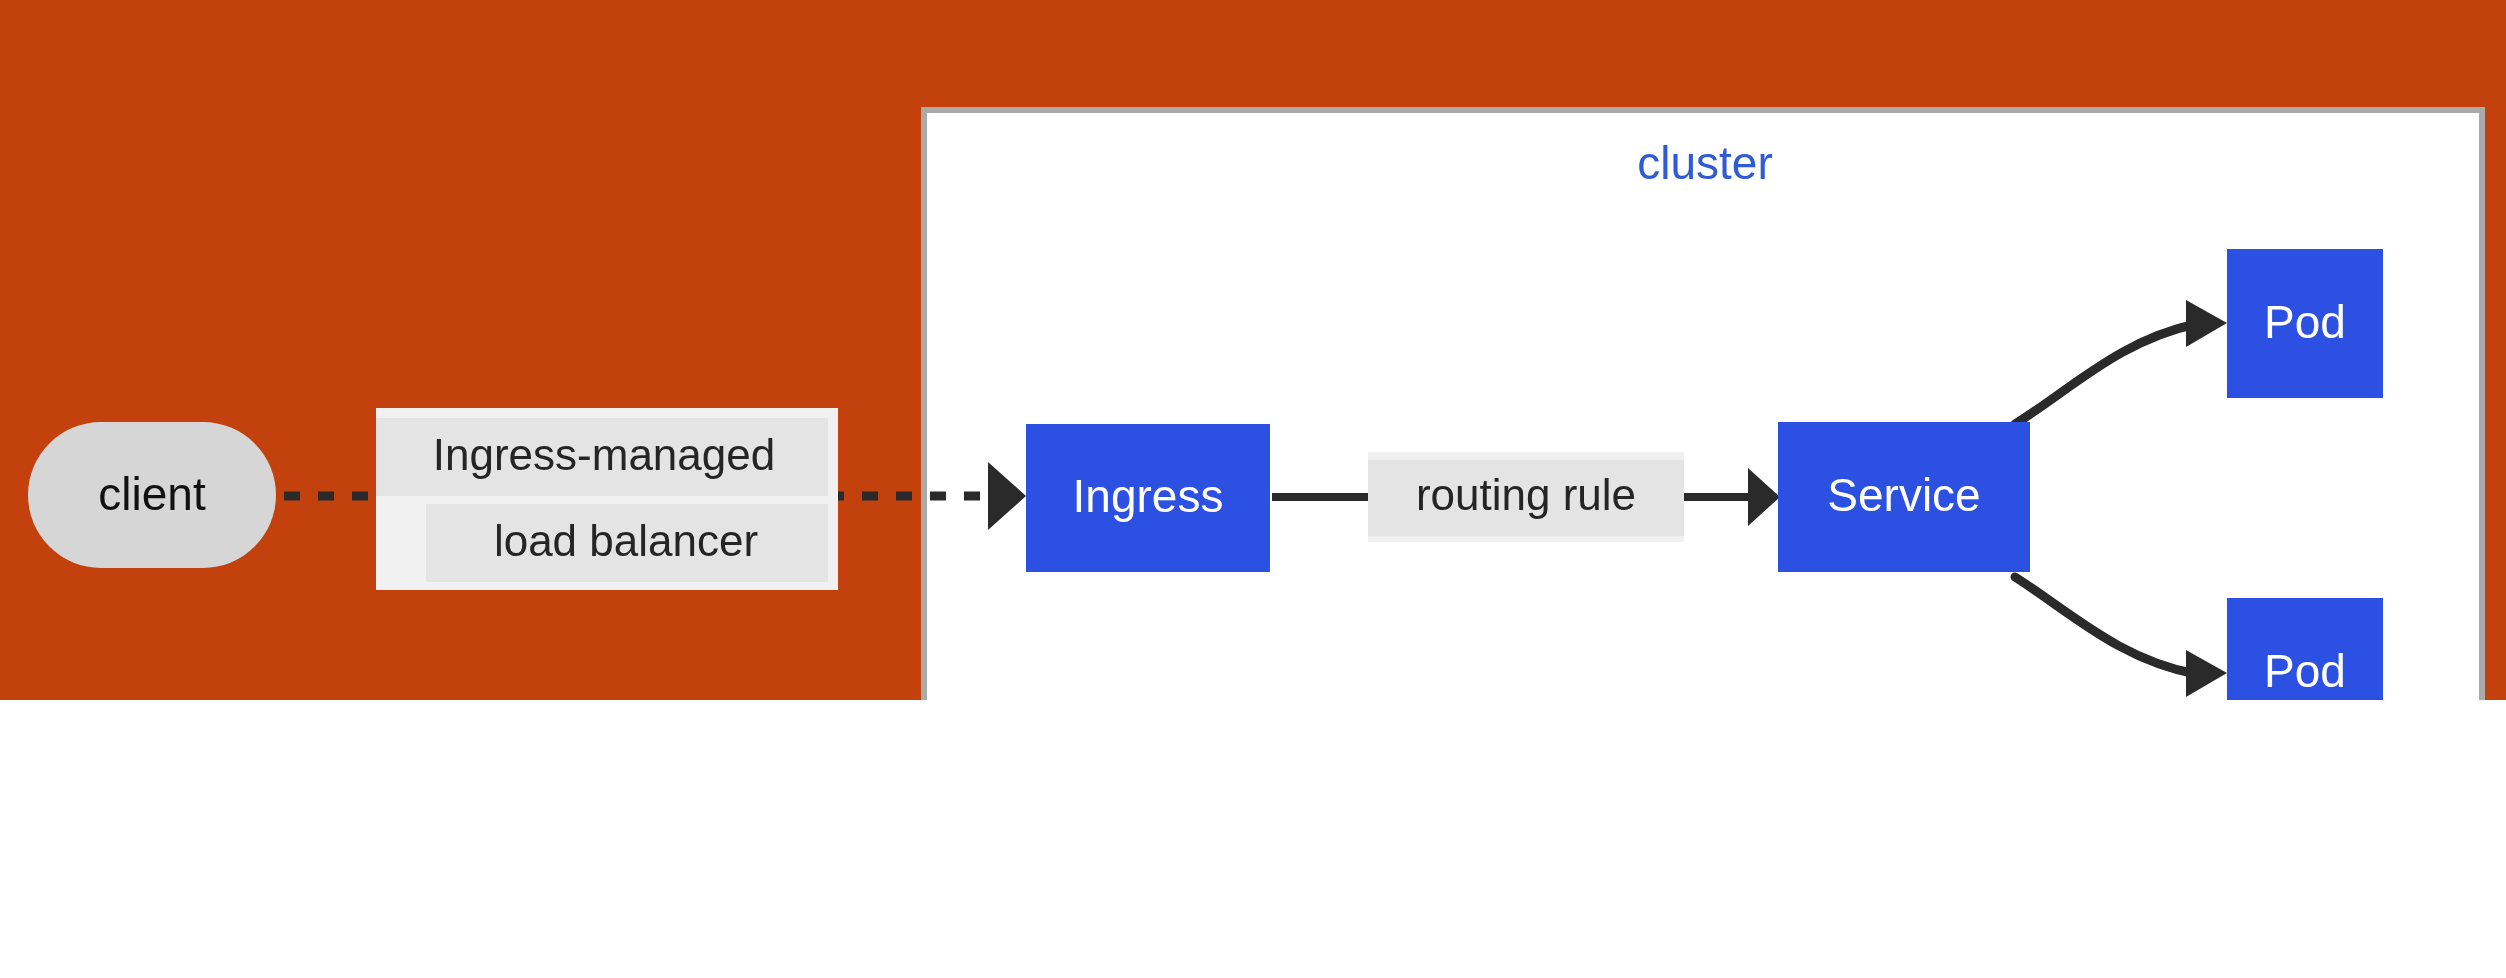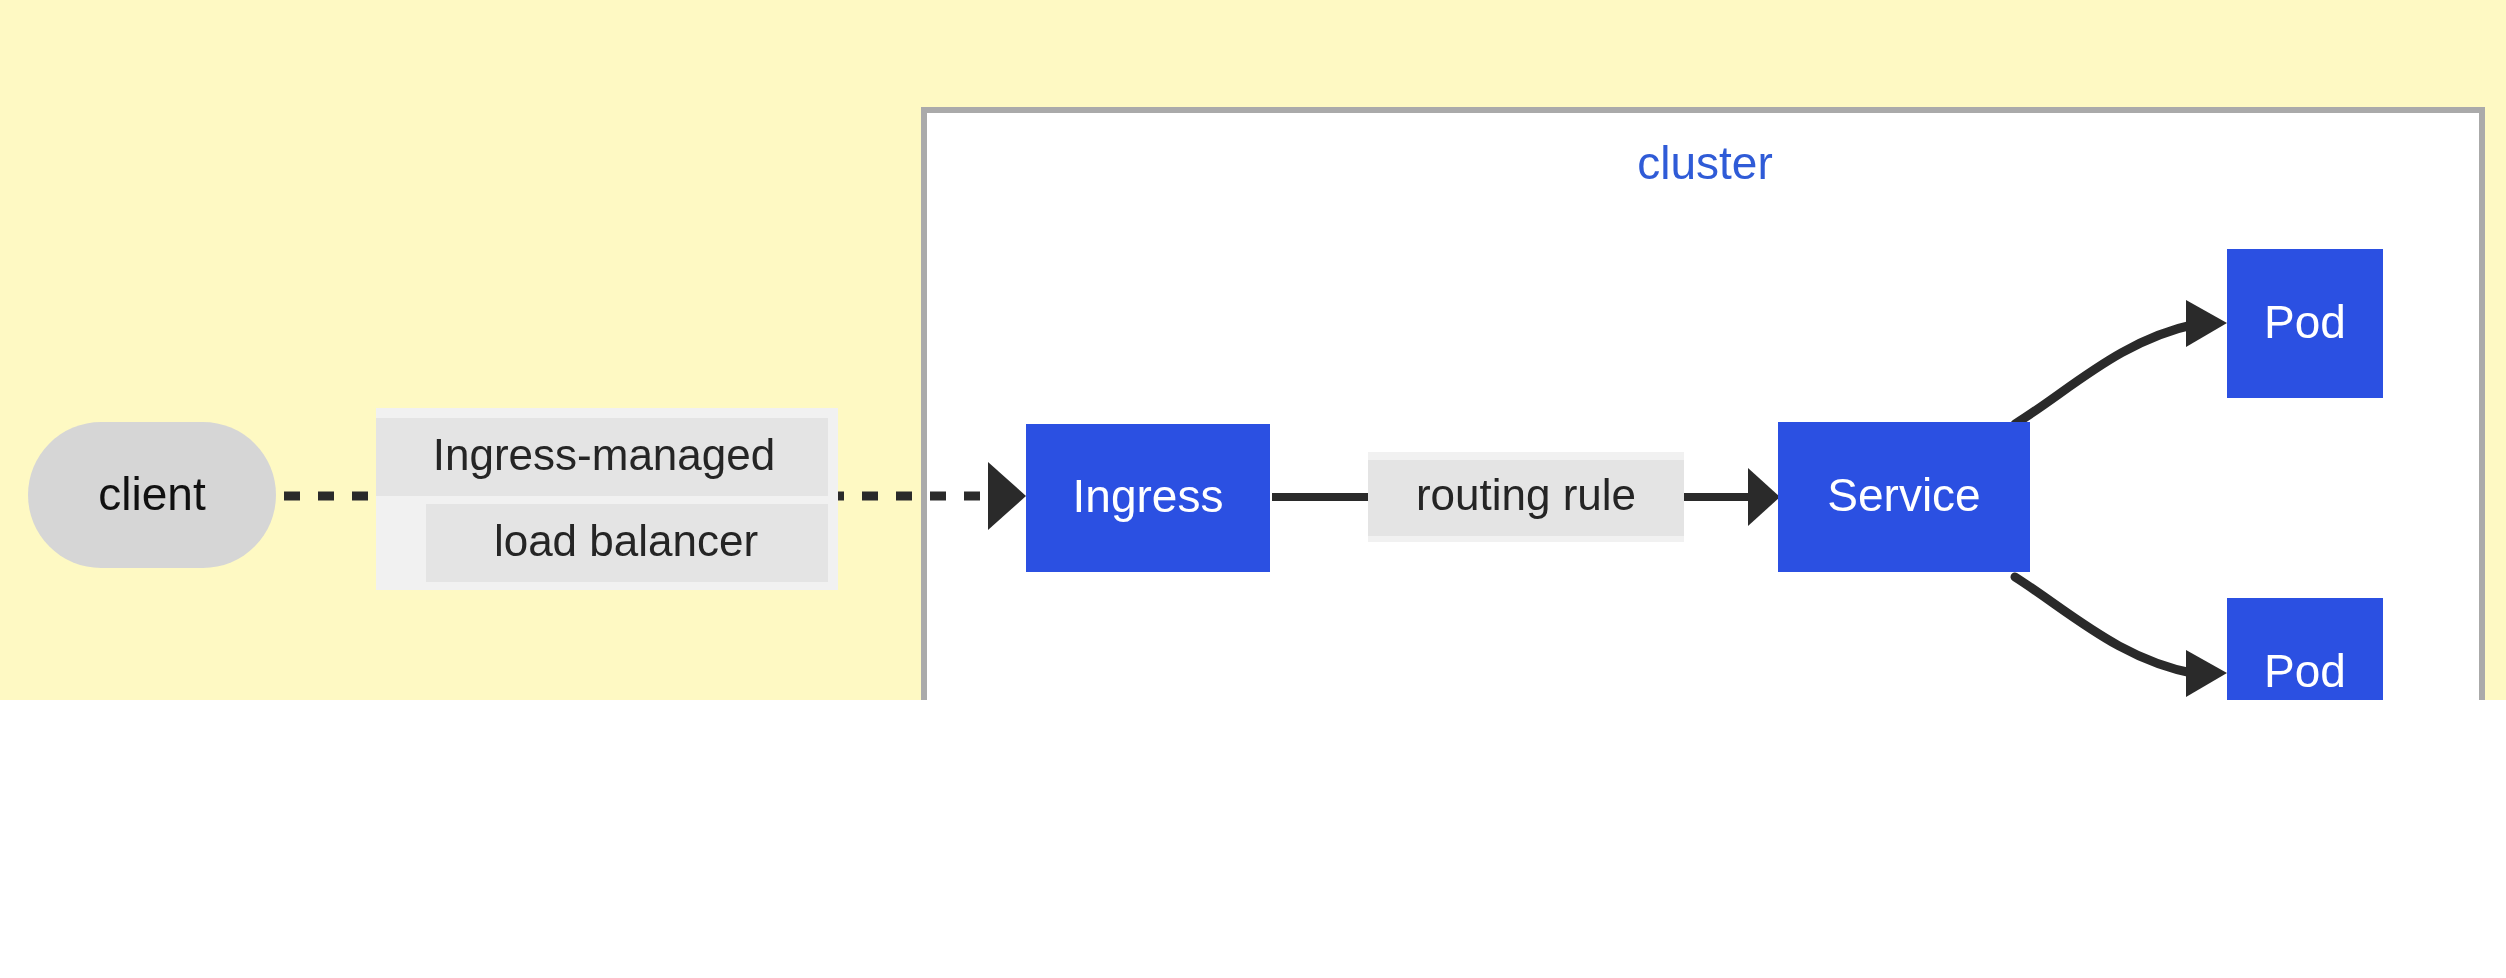--- a/index.html
+++ b/index.html
@@ -8,21 +8,21 @@
     padding: 0;
     background: #ffffff;
   }
   body {
     font-family: "Liberation Sans", sans-serif;
   }
   #diagram-root {
     position: relative;
     width: 2506px;
     height: 700px;
-    background: #fef9c3;
+    background: #c2410c;
     overflow: hidden;
   }
   #diagram-svg {
     position: absolute;
     top: 0;
     left: 0;
     width: 2506px;
     height: 978px;
     display: block;
   }

